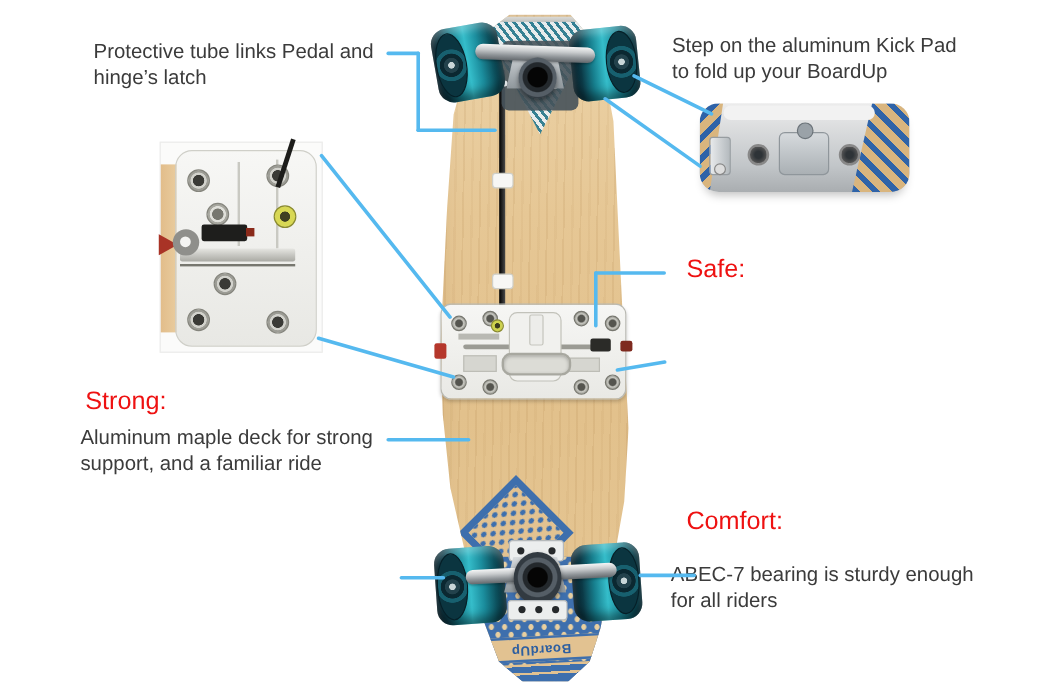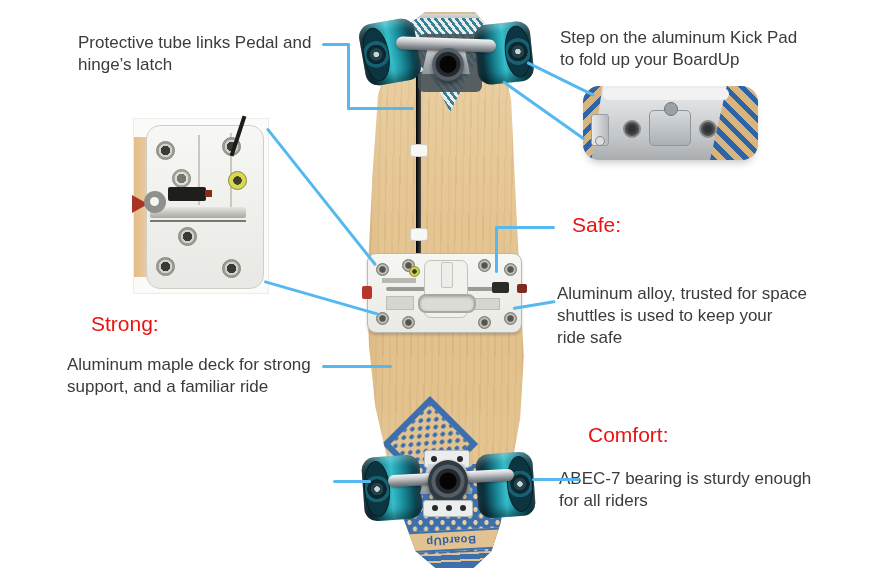--- a/index.html
+++ b/index.html
@@ -109,27 +109,24 @@
 </head>
 <body>
 
 <div id="canvas">
 
   <div class="note" style="left:78px;top:32px;width:260px;">Protective tube links Pedal and
 hinge’s latch</div>
   <div class="note" style="left:560px;top:27px;width:270px;">Step on the aluminum Kick Pad
 to fold up your BoardUp</div>
   <div class="heading" style="left:572px;top:173px;margin-top:40px;">Safe:</div>
-  <div class="note" style="left:557px;top:283px;width:260px;">Aluminum alloy, trusted for space
-shuttles is used to keep your
-ride safe</div>
-  <div class="heading" style="left:71px;top:312px;margin-left:20px;">Strong:</div>
+  <div class="heading" style="left:71px;top:323px;">Strong:</div>
   <div class="note" style="left:67px;top:354px;width:270px;">Aluminum maple deck for strong
 support, and a familiar ride</div>
-  <div class="heading" style="left:588px;top:423px;text-align:center;">Comfort:</div>
+  <div class="heading" style="left:572px;top:423px;text-align:center;">Comfort:</div>
   <div class="note" style="left:559px;top:468px;width:270px;">ABEC-7 bearing is sturdy enough
 for all riders</div>
 
   <div class="cline" style="left:322px;top:43px;width:28px;"></div>
   <div class="clinev" style="left:347px;top:43px;height:67px;"></div>
   <div class="cline" style="left:347px;top:107px;width:67px;"></div>
   <div class="cline" style="left:527px;top:61px;width:75px;transform:rotate(26.2deg);"></div>
   <div class="cline" style="left:503px;top:80px;width:100px;transform:rotate(35.3deg);"></div>
   <div class="cline" style="left:267px;top:127px;width:175px;transform:rotate(51.5deg);"></div>
   <div class="cline" style="left:264px;top:280px;width:120px;transform:rotate(16deg);"></div>

